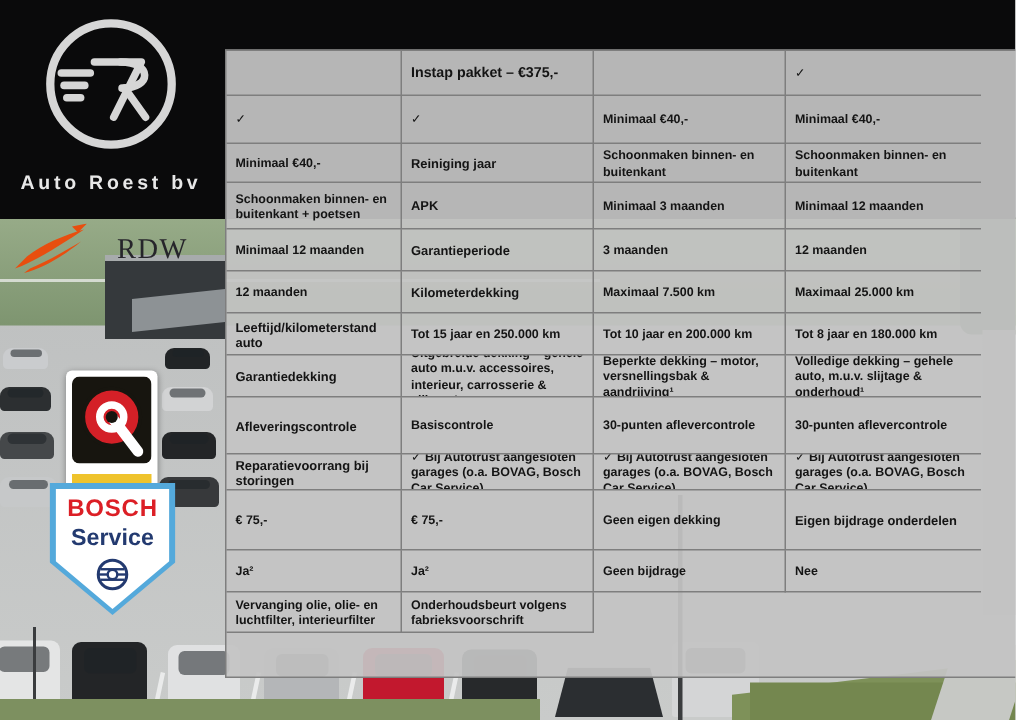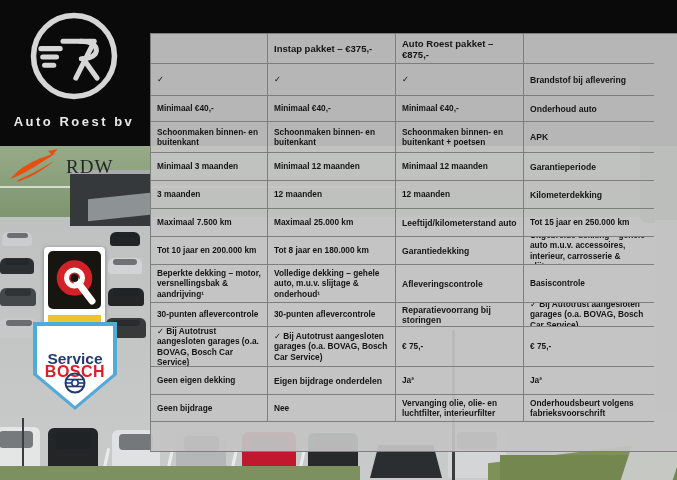--- a/index.html
+++ b/index.html
@@ -26,35 +26,35 @@
   .pole{width:2px;background:#3a3c3e;}
   .pline{width:3px;height:30px;background:rgba(240,241,241,.85);transform:rotate(12deg);top:448px;}
 
   
   #blackband{left:0;top:0;width:677px;height:146px;background:#0a0a0b;}
   #brandlogo{left:28px;top:10px;}
   #brandname{left:0;top:114px;width:148px;text-align:center;color:#e8e8e8;font-size:13px;font-weight:bold;letter-spacing:2.5px;}
 
   
   #rdw{left:8px;top:146px;width:130px;height:42px;display:flex;align-items:center;}
-  #rdw-text{font-family:"Liberation Serif","DejaVu Serif",serif;font-size:19px;color:#26252b;letter-spacing:1px;margin-left:6px;}
+  #rdw-text{font-family:"Liberation Serif","DejaVu Serif",serif;font-size:19px;color:#26252b;letter-spacing:1px;margin-left:18px;}
 
   
   #bovag{left:44px;top:211px;width:61px;height:97px;background:#fff;border-radius:4px;box-shadow:0 1px 4px rgba(0,0,0,.35);padding:4px;box-sizing:border-box;margin-top:36px;}
   #bovag-icon{width:53px;height:58px;}
   #bovag-band{width:53px;height:27px;background:var(--bovag_yellow,#efc32c);display:flex;align-items:center;justify-content:center;margin-top:2px;}
   #bovag-band span{font-size:11.5px;font-weight:900;color:#17150f;letter-spacing:.3px;}
 
   
   #bosch{left:33px;top:322px;width:84px;height:88px;}
   .shield{position:absolute;inset:0;clip-path:polygon(0 0,100% 0,100% 60%,50% 100%,0 60%);}
   .shield.outer{background:var(--bosch_blue,#54a9db);}
   .shield.inner{inset:4px;background:#fff;}
   #bosch .txt{position:absolute;left:0;width:100%;text-align:center;}
-  #bosch-line1{top:9px;color:var(--bosch_red,#dc1f26);font-size:16px;font-weight:900;letter-spacing:.5px;margin-top:32px;}
+  #bosch-line1{top:9px;color:var(--bosch_red,#dc1f26);font-size:16px;font-weight:900;letter-spacing:.5px;}
   #bosch-line2{top:28px;color:var(--bosch_text_blue,#233a70);font-size:15.5px;font-weight:bold;}
   #bosch-emblem{position:absolute;left:31px;top:50px;}
 
   
   #table-wrap{left:150px;top:33px;width:595px;border:1px solid #7e7e7e;background:rgba(196,196,196,.93);box-sizing:border-box;}
   #comparison-table{display:grid;grid-template-columns:117px 128px 128px 130px;
     grid-template-rows:30px 32px 26px 31px 28px 28px 28px 28px 38px 24px 40px 28px 27px 29px;}
   .cell{border-right:1px solid #7e7e7e;border-bottom:1px solid #7e7e7e;display:flex;align-items:center;
     padding:2px 6px;box-sizing:border-box;color:#141414;overflow:hidden;}
   .cell:nth-child(4n){border-right:none;}
@@ -159,30 +159,28 @@
       <line x1="2" y1="11" x2="20" y2="11" stroke="#233a70" stroke-width="1.6"></line>
       <line x1="3" y1="14.5" x2="19" y2="14.5" stroke="#233a70" stroke-width="1.6"></line>
       <circle cx="11" cy="11" r="3.2" fill="#fff" stroke="#233a70" stroke-width="1.6"></circle>
     </svg>
   </div>
 
   <div class="abs" id="table-wrap">
     <div id="comparison-table">
         <div class="cell head"></div>
         <div class="cell head">Instap pakket – €375,-</div>
-        <div class="cell head">Auto Roest pakket – €875,-</div>
         <div class="cell label"></div>
         <div class="cell val">✓</div>
         <div class="cell val">✓</div>
         <div class="cell val">✓</div>
-        <div class="cell label">Brandstof bij aflevering</div>
         <div class="cell val">Minimaal €40,-</div>
         <div class="cell val">Minimaal €40,-</div>
         <div class="cell val">Minimaal €40,-</div>
-        <div class="cell label">Onderhoud auto</div>
+        <div class="cell label">Reiniging jaar</div>
         <div class="cell val">Schoonmaken binnen- en buitenkant</div>
         <div class="cell val">Schoonmaken binnen- en buitenkant</div>
         <div class="cell val">Schoonmaken binnen- en buitenkant + poetsen</div>
         <div class="cell label">APK</div>
         <div class="cell val">Minimaal 3 maanden</div>
         <div class="cell val">Minimaal 12 maanden</div>
         <div class="cell val">Minimaal 12 maanden</div>
         <div class="cell label">Garantieperiode</div>
         <div class="cell val">3 maanden</div>
         <div class="cell val">12 maanden</div>

